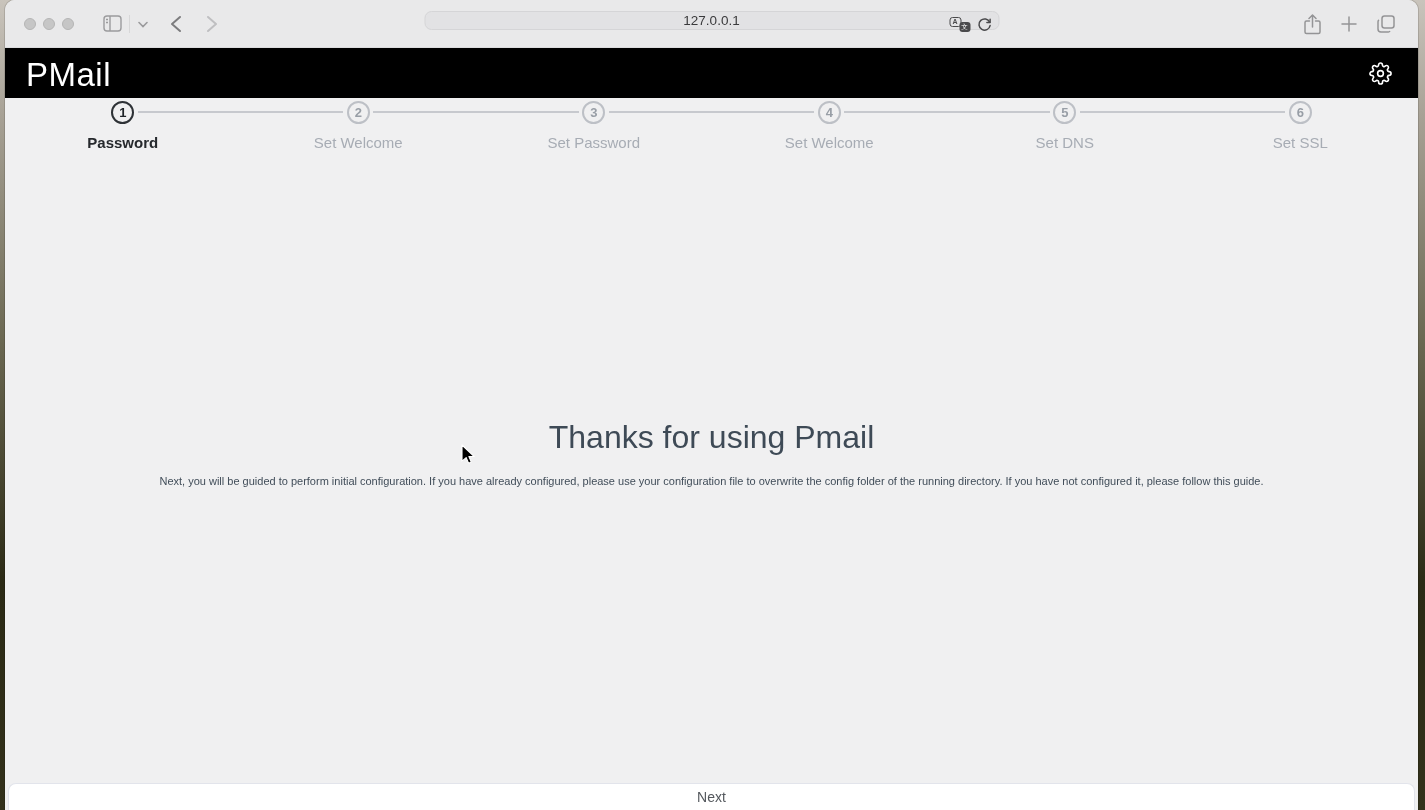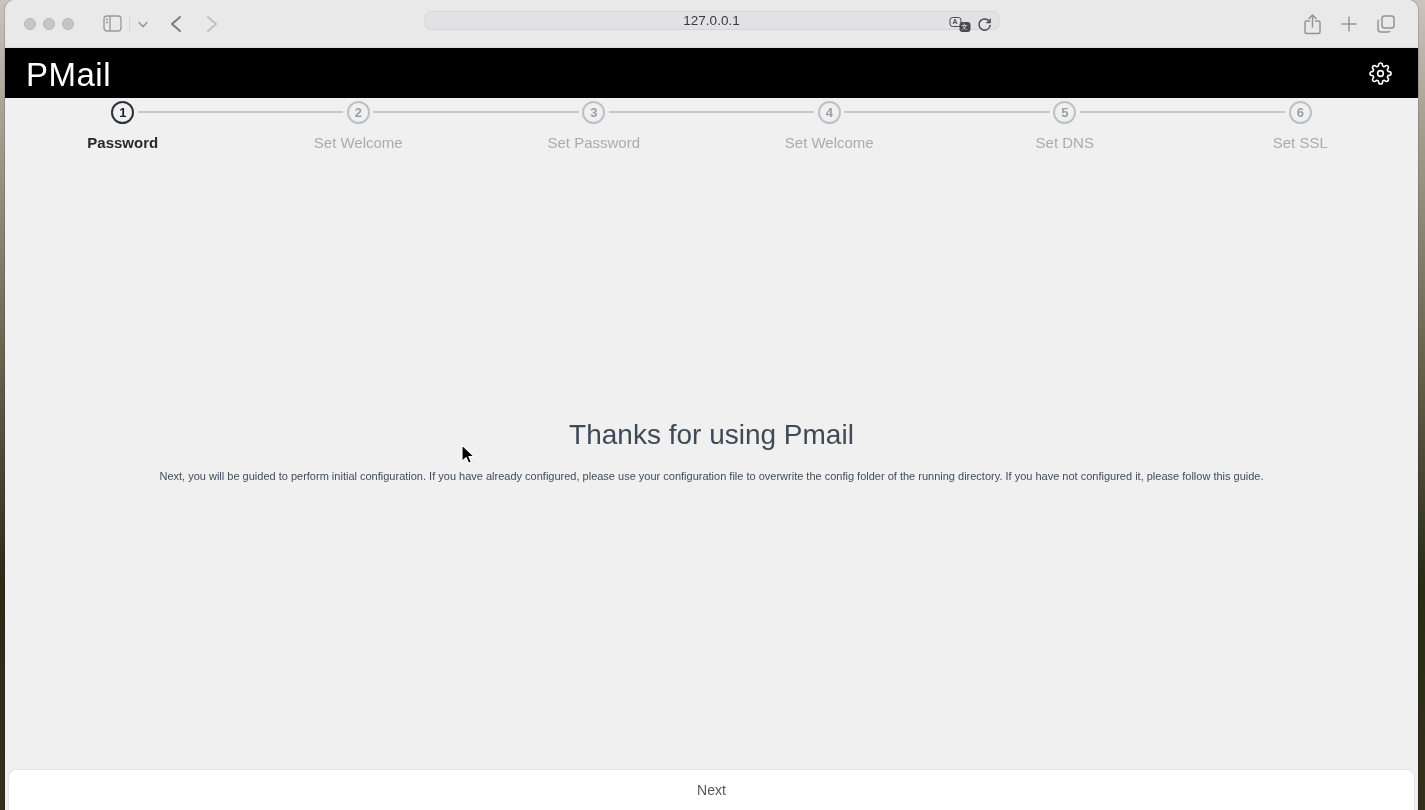--- a/index.html
+++ b/index.html
@@ -76,26 +76,26 @@
     border-radius: 50%; border: 2px solid #bdc0c6; background: #f0f0f1;
     display: flex; align-items: center; justify-content: center;
     font-size: 13px; font-weight: 700; color: #989ea6;
   }
   .step-label { margin-top: 10px; font-size: 15px; color: #a7acb4; }
   .step.active .step-circle { border-color: #2e3236; color: #1f2327; }
   .step.active .step-label { color: #26292d; font-weight: 700; }
 
   
   .content { position: absolute; top: 321px; left: 0; right: 0; }
-  .content h1 { font-size: 28px; font-weight: 500; color: #3e4a56; text-align: center; margin-bottom: 14px; }
+  .content h1 { font-size: 32px; font-weight: 500; color: #3e4a56; text-align: center; margin-bottom: 14px; }
   .content p  { font-size: 11px; line-height: 23.5px; color: #414d59; text-align: center; margin: 0 15px; font-weight: 400; }
 
   
   .footer {
-    position: absolute; left: 3px; right: 3px; bottom: 0; height: 41px;
+    position: absolute; left: 3px; right: 3px; bottom: 0; height: 27px;
     background: #ffffff; border: 1px solid #e2e4eb; border-bottom: none;
     border-radius: 8px 8px 0 0;
     display: flex; align-items: center; justify-content: center;
   }
   .next-btn { font-size: 14px; color: #54585d; cursor: pointer; }
 
   
   .cursor { position: absolute; left: 456px; top: 444px; pointer-events: none; }
 
   svg { display: block; }

